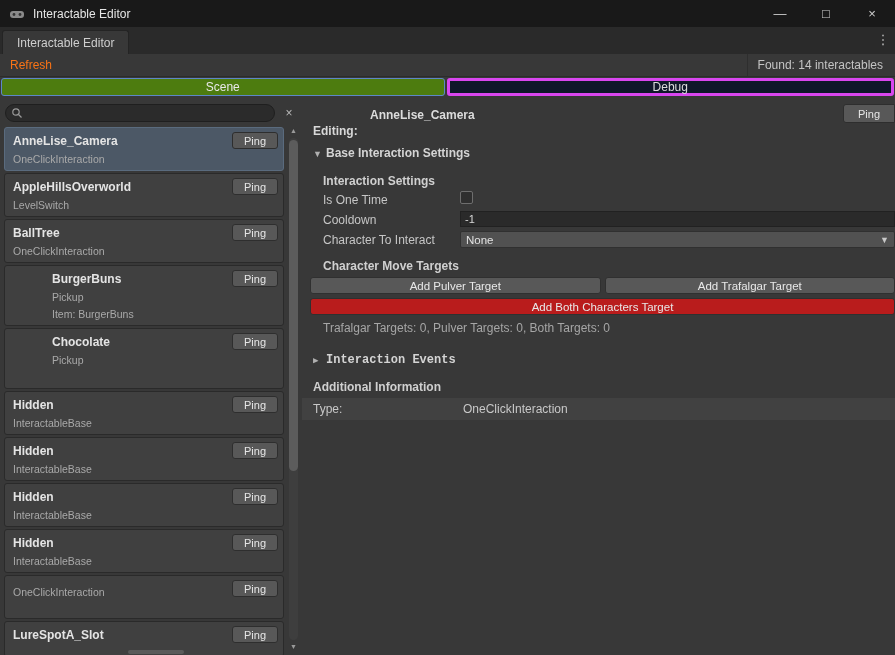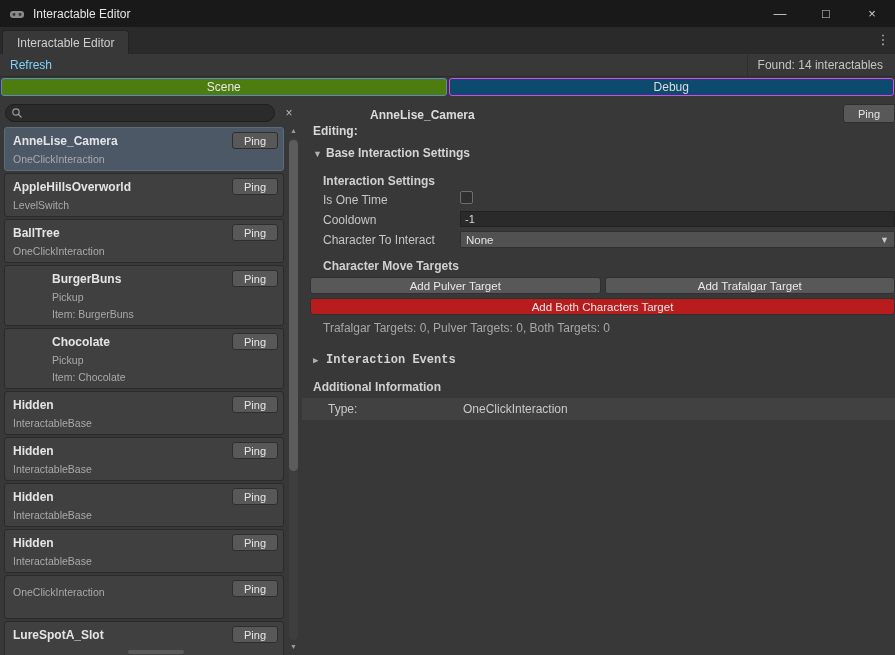--- a/index.html
+++ b/index.html
@@ -21,29 +21,29 @@
               display:flex; align-items:flex-end; }
   .doc-tab { height:24px; padding:0 14px; background:#383838; color:#CFCFCF; font-size:12px;
              display:flex; align-items:center; border-radius:3px 3px 0 0;
              border:1px solid #242424; border-bottom:none; margin-left:2px; }
   .kebab { position:absolute; right:4px; top:5px; width:16px; text-align:center; color:#C2C2C2;
            font-size:13px; }
 
   
   .toolbar { position:absolute; top:54px; left:0; right:0; height:23px; background:#383838;
              border-bottom:1px solid #2C2C2C; display:flex; align-items:center; }
-  .tb-btn { padding:2px 10px; color:#7dd3fc; font-size:12px; }
+  .tb-btn { padding:2px 10px; color:#f97316; font-size:12px; }
   .tb-found { margin-left:auto; padding:2px 12px 2px 10px; color:#C4C4C4; font-size:12px;
               border-left:1px solid #2E2E2E; height:100%; display:flex; align-items:center; }
 
   
   .viewtabs { position:absolute; top:77px; left:0; right:0; height:20px; display:flex; gap:2px;
               padding:1px 1px; background:#383838; }
   .vtab { flex:1; display:flex; align-items:center; justify-content:center; font-size:12px;
-          border-radius:3px; background:#0c4a6e; border:1px solid #d946ef; color:#DCDCDC; }
+          border-radius:3px; background:#0f172a; border:3px solid #d946ef; color:#DCDCDC; }
   .vtab.active { background:#4d7c0f; border:1px solid #5D87C8; color:#E8E8E8; }
 
   
   .main { position:absolute; top:97px; left:0; right:0; bottom:0; }
 
   
   .lp { position:absolute; left:0; top:0; width:302px; bottom:0; }
   .search-wrap { position:absolute; top:7px; left:5px; width:270px; height:18px; }
   .search-input { width:100%; height:100%; border-radius:9px; background:#2B2B2B;
                   border:1px solid #1F1F1F; color:#DDD; padding:0 6px 0 20px; font-size:11px;
@@ -100,21 +100,21 @@
   .dd-arrow { margin-left:auto; font-size:9px; color:#C8C8C8; }
   .btnrow { position:absolute; left:8px; right:0; top:180px; height:17px; display:flex; gap:4px; }
   .ubtn { flex:1; background:#585858; border:1px solid #303030; border-radius:3px; color:#E8E8E8;
           font-size:11.5px; font-family:"Liberation Sans", sans-serif; line-height:14px; }
   .btnboth { position:absolute; left:8px; right:0; top:201px; height:17px; width:auto;
              display:block; background:#b91c1c; border:1px solid #303030; border-radius:3px;
              color:#E8E8E8; font-size:11.5px; font-family:"Liberation Sans", sans-serif; }
   .summary { position:absolute; left:21px; top:224px; color:#A6A6A6; }
   .type-row { position:absolute; left:0; right:0; top:301px; height:22px; background:#414141;
               display:flex; align-items:center; }
-  .type-label { margin-left:26px; color:#C8C8C8; }
+  .type-label { margin-left:11px; color:#C8C8C8; }
   .type-value { position:absolute; left:161px; color:#C8C8C8; }
 </style>
 </head>
 <body>
 
 <div class="frame">
 
   <div class="titlebar">
     <svg class="app-icon" viewBox="0 0 16 16">
       <rect x="1" y="5" width="14" height="7" rx="3" fill="#8A8A8A"></rect>
@@ -179,21 +179,20 @@
         <div class="item h3">
           <div class="item-name">BurgerBuns</div>
           <div class="item-sub">Pickup</div>
           <div class="item-sub">Item: BurgerBuns</div>
           <button class="ping">Ping</button>
         </div>
 
         <div class="item h3">
           <div class="item-name">Chocolate</div>
           <div class="item-sub">Pickup</div>
-          <div class="item-sub">Item: Chocolate</div>
           <button class="ping">Ping</button>
         </div>
 
         <div class="item h2">
           <div class="item-name">Hidden</div>
           <div class="item-sub">InteractableBase</div>
           <button class="ping">Ping</button>
         </div>
 
         <div class="item h2">

